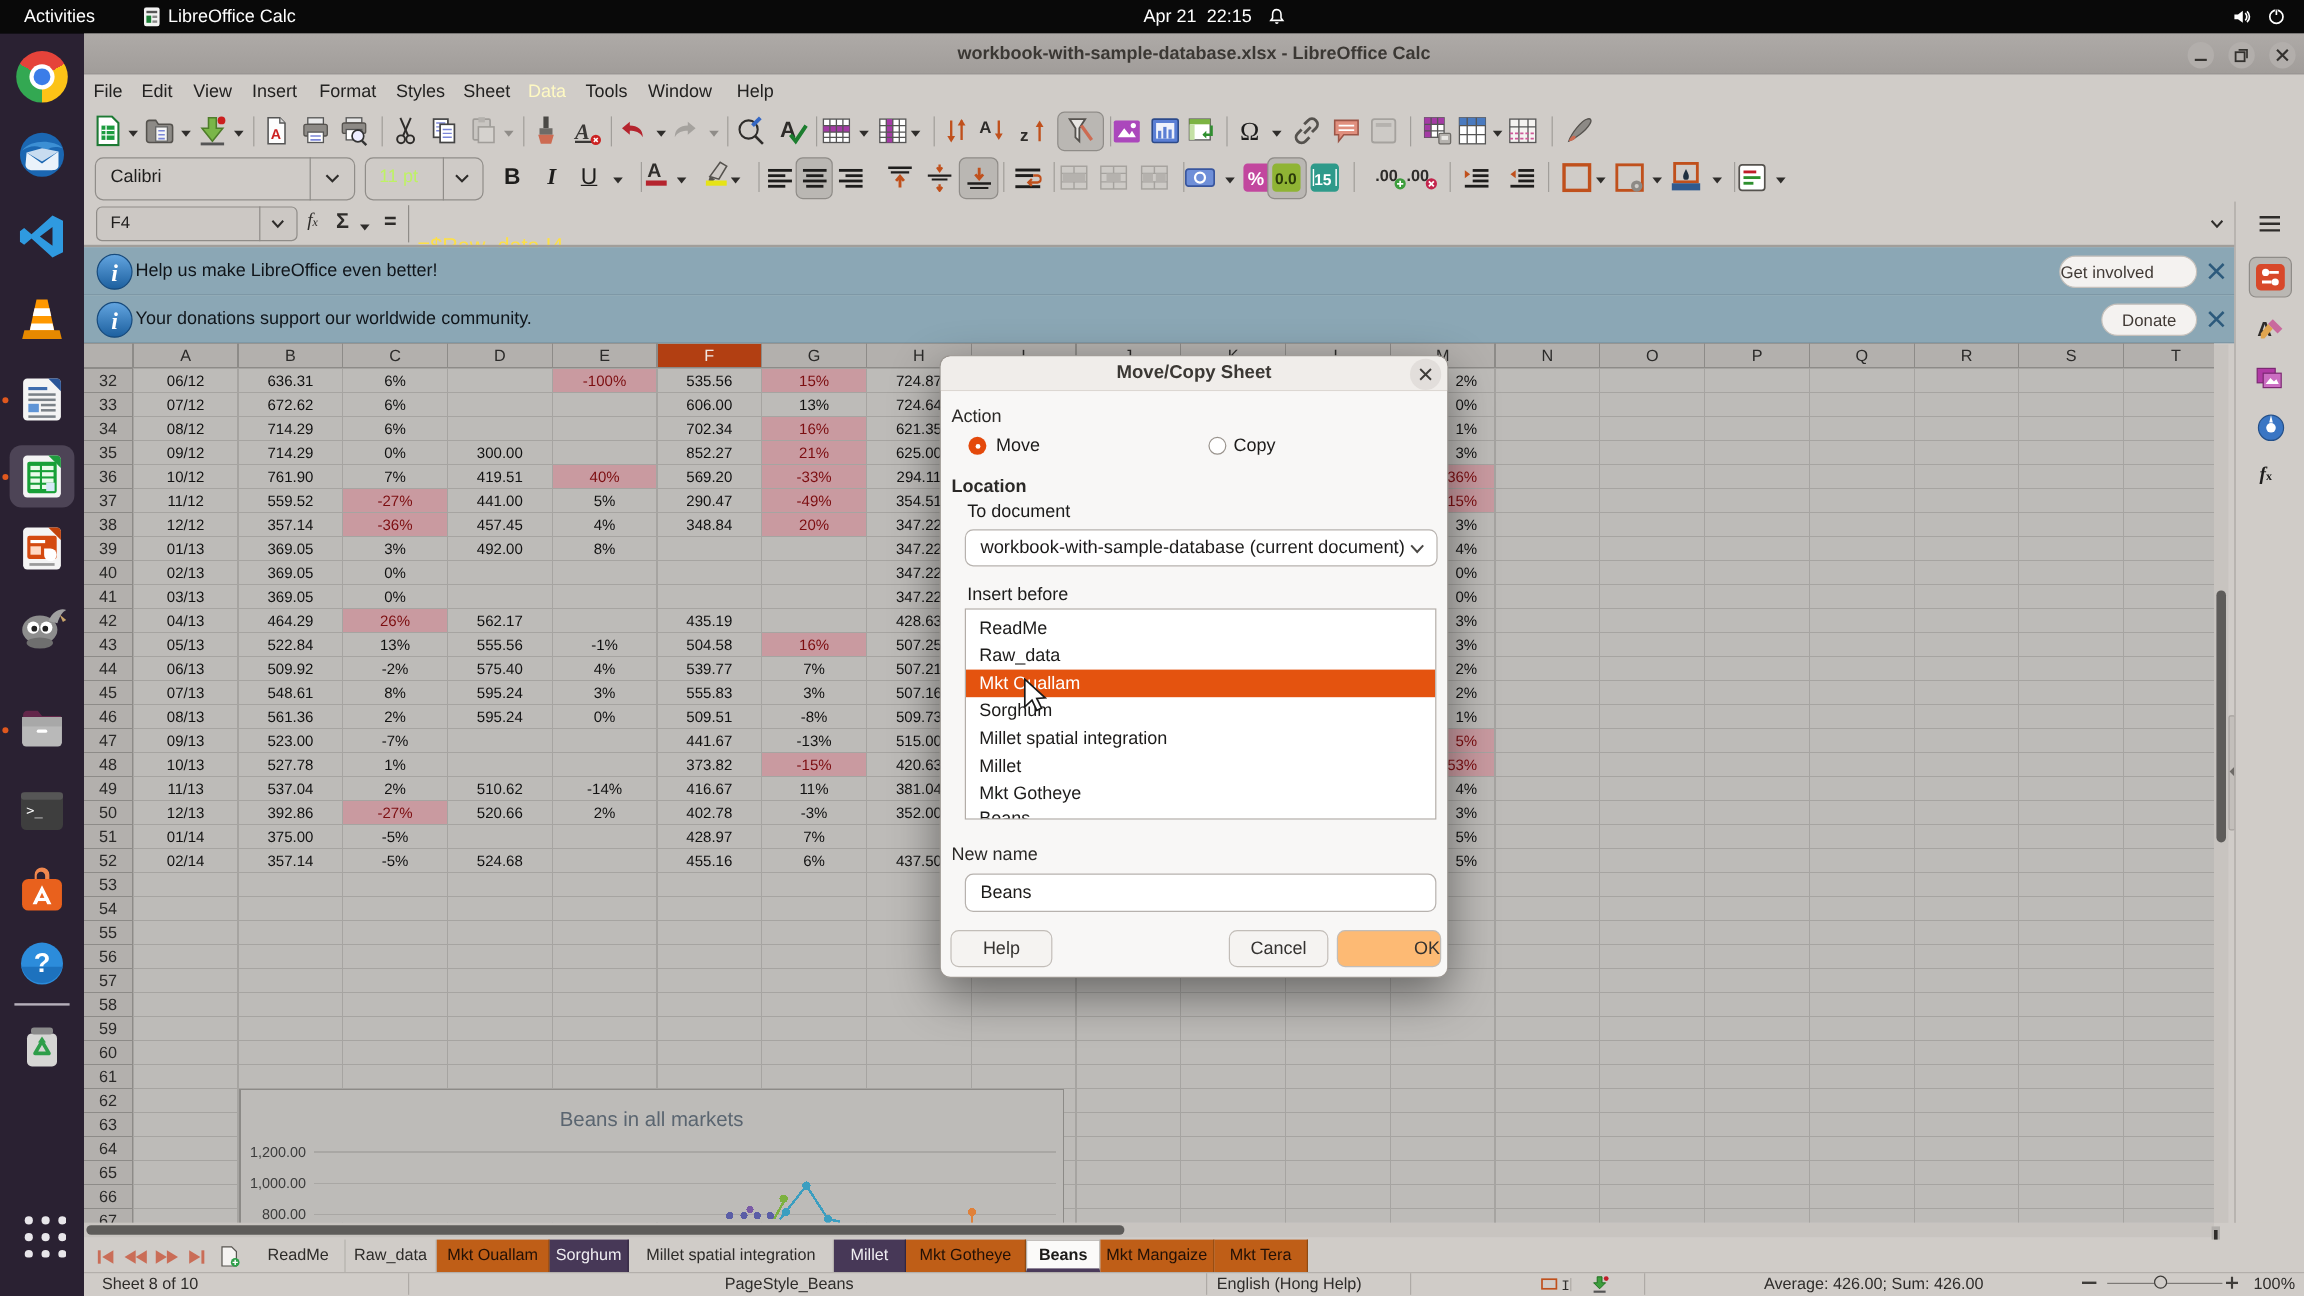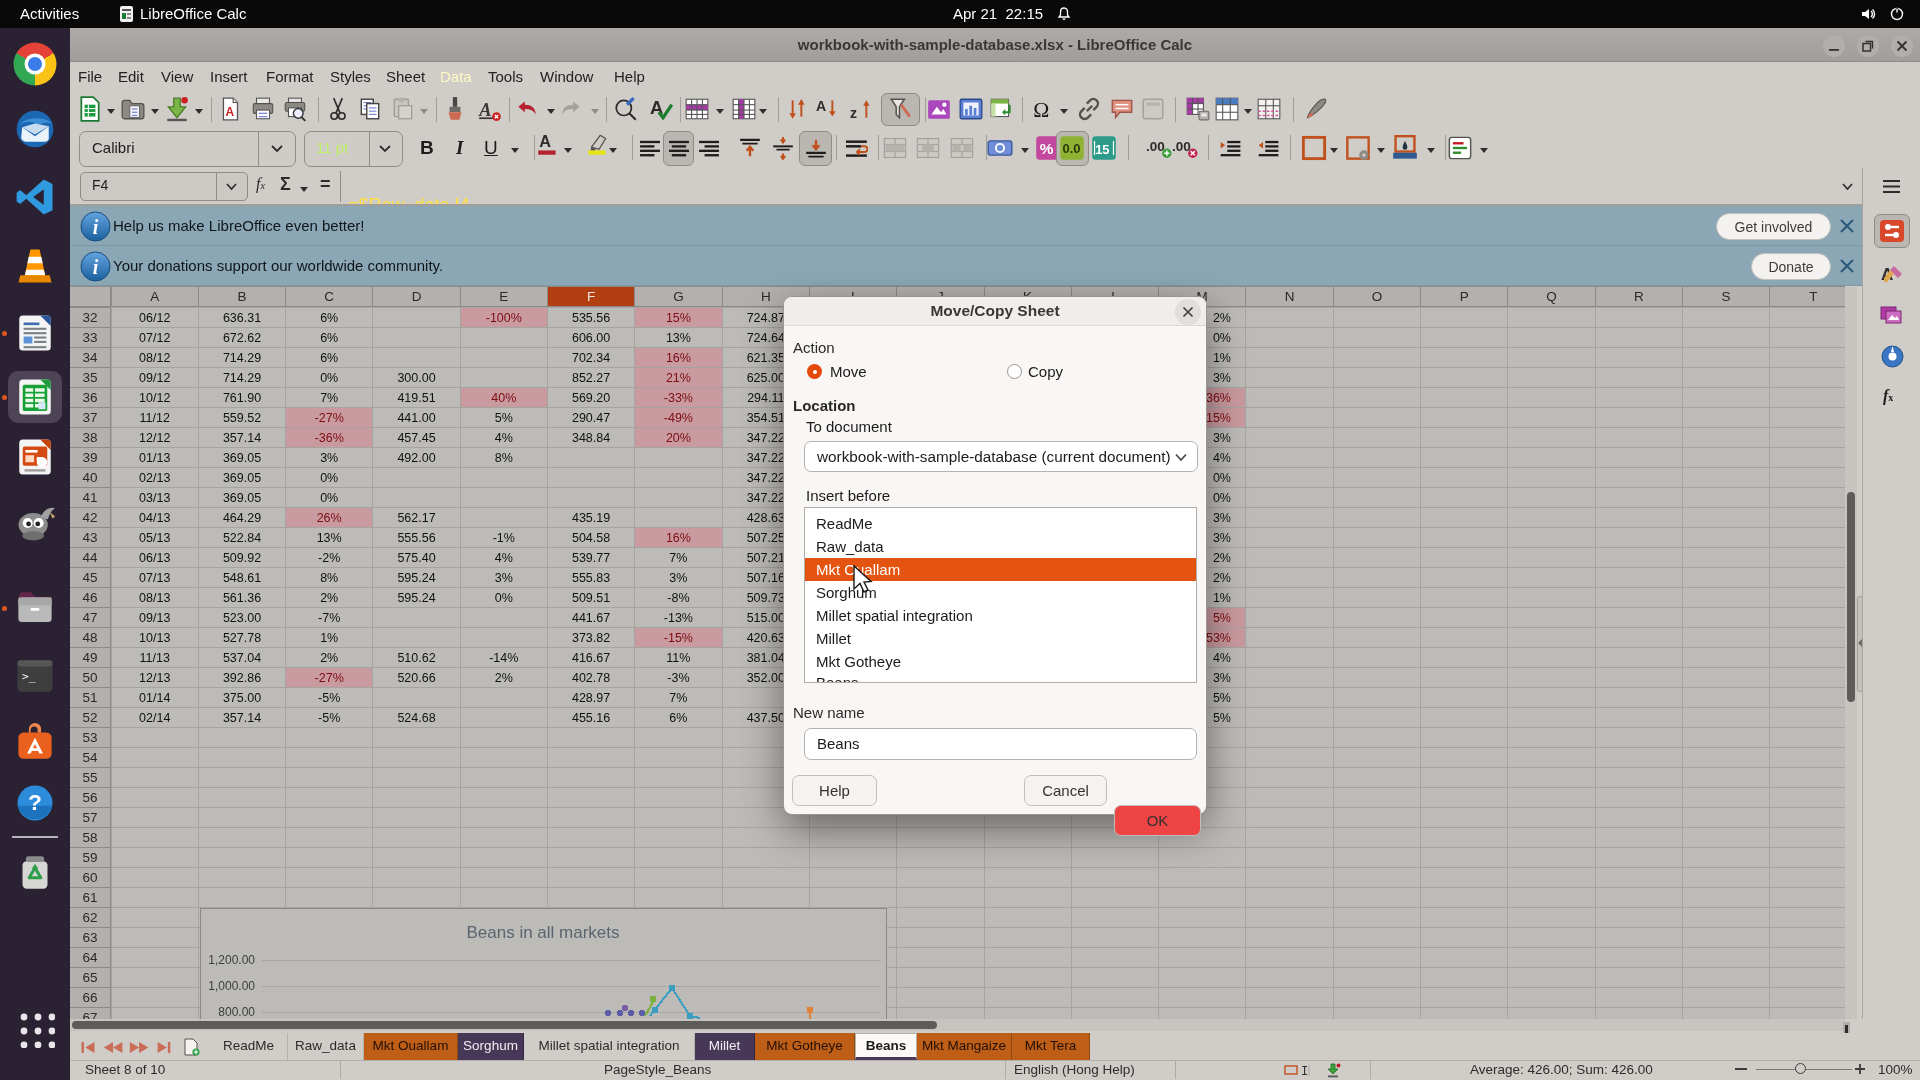--- a/index.html
+++ b/index.html
@@ -659,21 +659,21 @@
     <defs>
       <linearGradient id="ig206" x1="0" y1="0" x2="0" y2="1">
         <stop offset="0" stop-color="#63a5e0"></stop>
         <stop offset="1" stop-color="#1c5f9e"></stop>
       </linearGradient>
     </defs>
     <circle cx="15.5" cy="15.5" r="14.5" fill="url(#ig206)" stroke="#174a7c"></circle>
     <text x="15.5" y="23" text-anchor="middle" font-size="20" font-style="italic" font-weight="bold" fill="#fff" font-family="Liberation Serif">i</text>
   </svg>
 <div class="a" style="left:113px;top:217px;font-size:15px;color:#10151a">Help us make LibreOffice even better!</div>
-<div class="a" style="left:1716px;top:213px;width:115px;height:27px;background:#f4f2f0;border:1px solid #c5c0bb;border-radius:14px;text-align:center;font-size:14px;color:#413a35;line-height:26px">Get involved</div>
+<div class="a" style="left:1716px;top:213px;width:115px;height:27px;background:#f4f2f0;border:1px solid #c5c0bb;border-radius:14px;text-align:left;font-size:14px;color:#413a35;line-height:26px">Get involved</div>
 <svg class="a" style="left:1838px;top:217px" width="18" height="18" viewBox="0 0 18 18">
     <path d="M3 3 L15 15 M15 3 L3 15" stroke="#2c5a7c" stroke-width="2.1"></path>
   </svg>
 <div class="a" style="left:70px;top:246px;width:1792px;height:40px;background:#8ba7b5;border-bottom:1px solid #7e98a6"></div>
 <svg class="a" style="left:80px;top:251px" width="31" height="31" viewBox="0 0 31 31">
     <defs>
       <linearGradient id="ig246" x1="0" y1="0" x2="0" y2="1">
         <stop offset="0" stop-color="#63a5e0"></stop>
         <stop offset="1" stop-color="#1c5f9e"></stop>
       </linearGradient>
@@ -1193,15 +1193,15 @@
 <div class="a" style="left:11px;top:99px;font-size:15px;color:#1c1b1a">Millet spatial integration</div>
 <div class="a" style="left:11px;top:122px;font-size:15px;color:#1c1b1a">Millet</div>
 <div class="a" style="left:11px;top:145px;font-size:15px;color:#1c1b1a">Mkt Gotheye</div>
 <div class="a" style="left:11px;top:166px;font-size:15px;color:#1c1b1a">Beans</div>
 </div>
 <div class="a" style="left:793px;top:704px;font-size:15px;font-weight:normal;color:#2b2927">New name</div>
 <div class="a" style="left:804px;top:728px;width:393px;height:32px;background:#fff;border:1px solid #b7b2ae;border-radius:7px"></div>
 <div class="a" style="left:817px;top:735px;font-size:15px;color:#1c1b1a">Beans</div>
 <div class="a" style="left:792px;top:775px;width:85px;height:31px;background:#f5f3f1;border:1px solid #c2bdb8;border-radius:7px;text-align:center;font-size:15px;color:#343230;line-height:29px">Help</div>
 <div class="a" style="left:1024px;top:775px;width:83px;height:31px;background:#f5f3f1;border:1px solid #c2bdb8;border-radius:7px;text-align:center;font-size:15px;color:#343230;line-height:29px">Cancel</div>
-<div class="a" style="left:1114px;top:805px;width:87px;height:31px;background:#ef4444;border:1px solid #c2bdb8;border-radius:7px;text-align:center;font-size:15px;color:#343230;line-height:29px">OK</div>
+<div class="a" style="left:1114px;top:775px;width:87px;height:31px;background:#fdba74;border:1px solid #c2bdb8;border-radius:7px;text-align:right;font-size:15px;color:#343230;line-height:29px">OK</div>
 <svg class="a" style="left:852px;top:565px" width="22" height="30" viewBox="0 0 22 30">
     <path d="M2 1 L2 24 L8 18.5 L12 27 L16 25 L12 17 L19 16.5 Z" fill="#fff" stroke="#1a1a1a" stroke-width="1.4"></path>
   </svg>
 </body></html>

